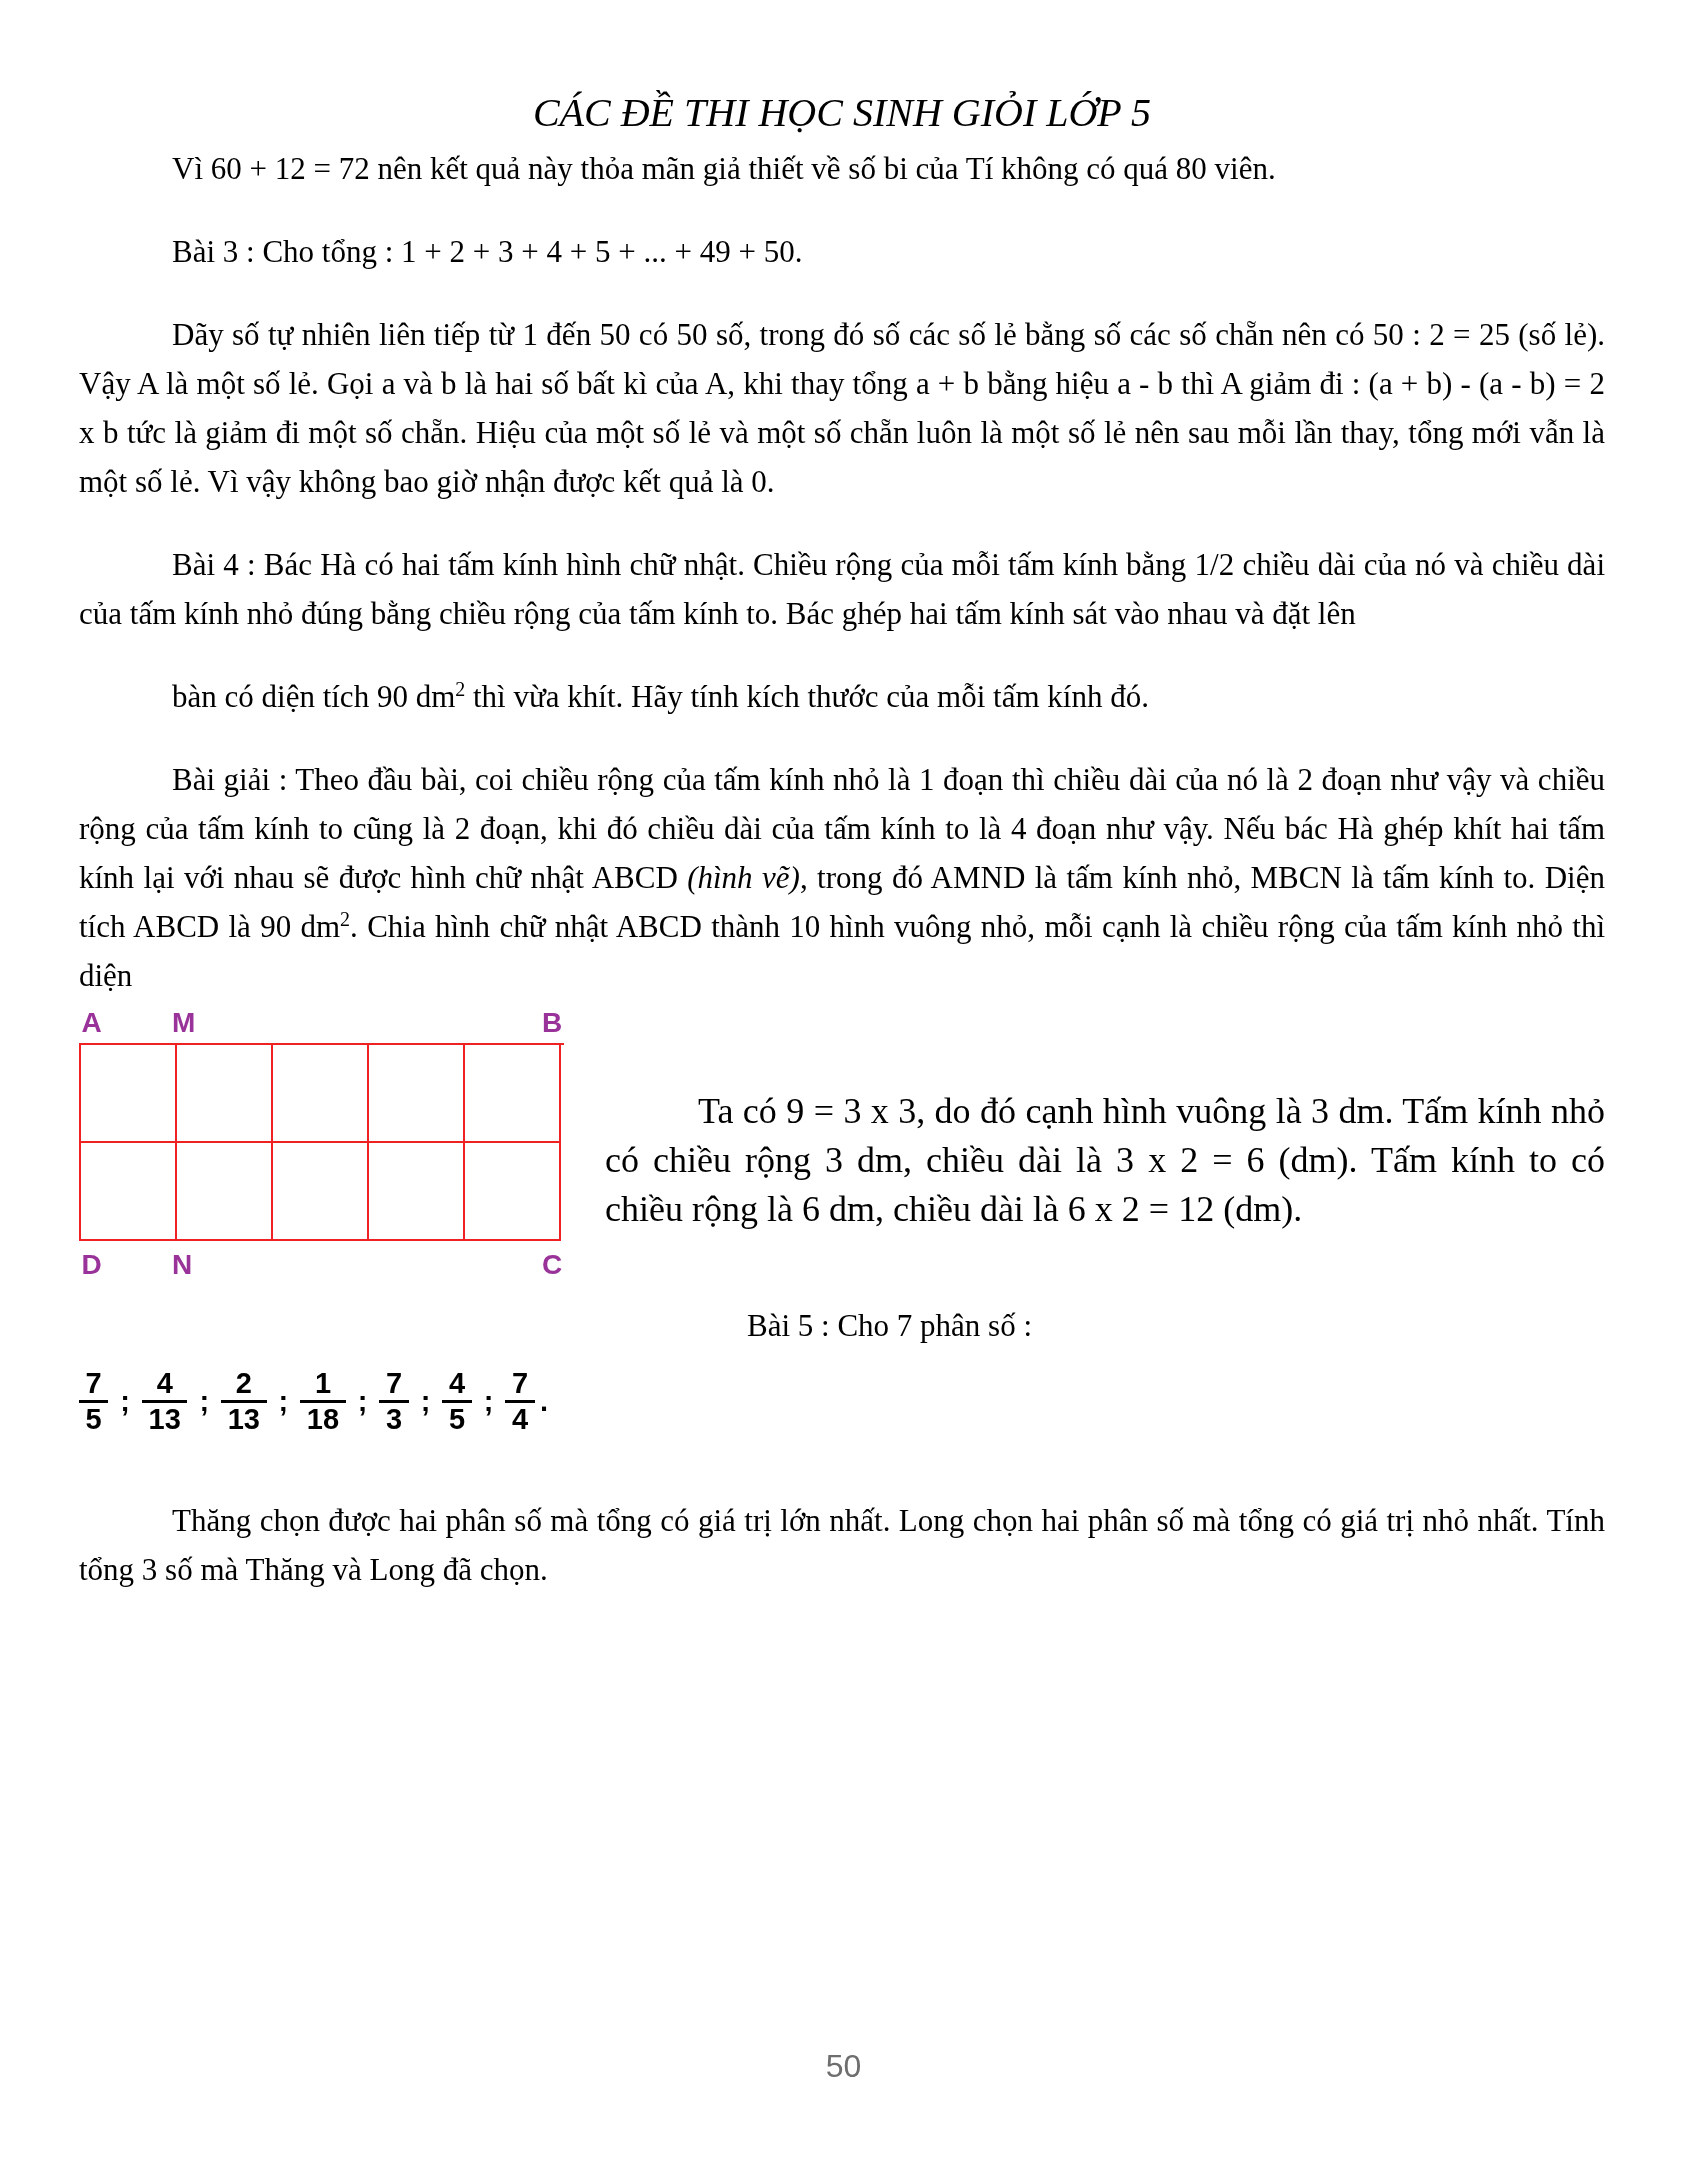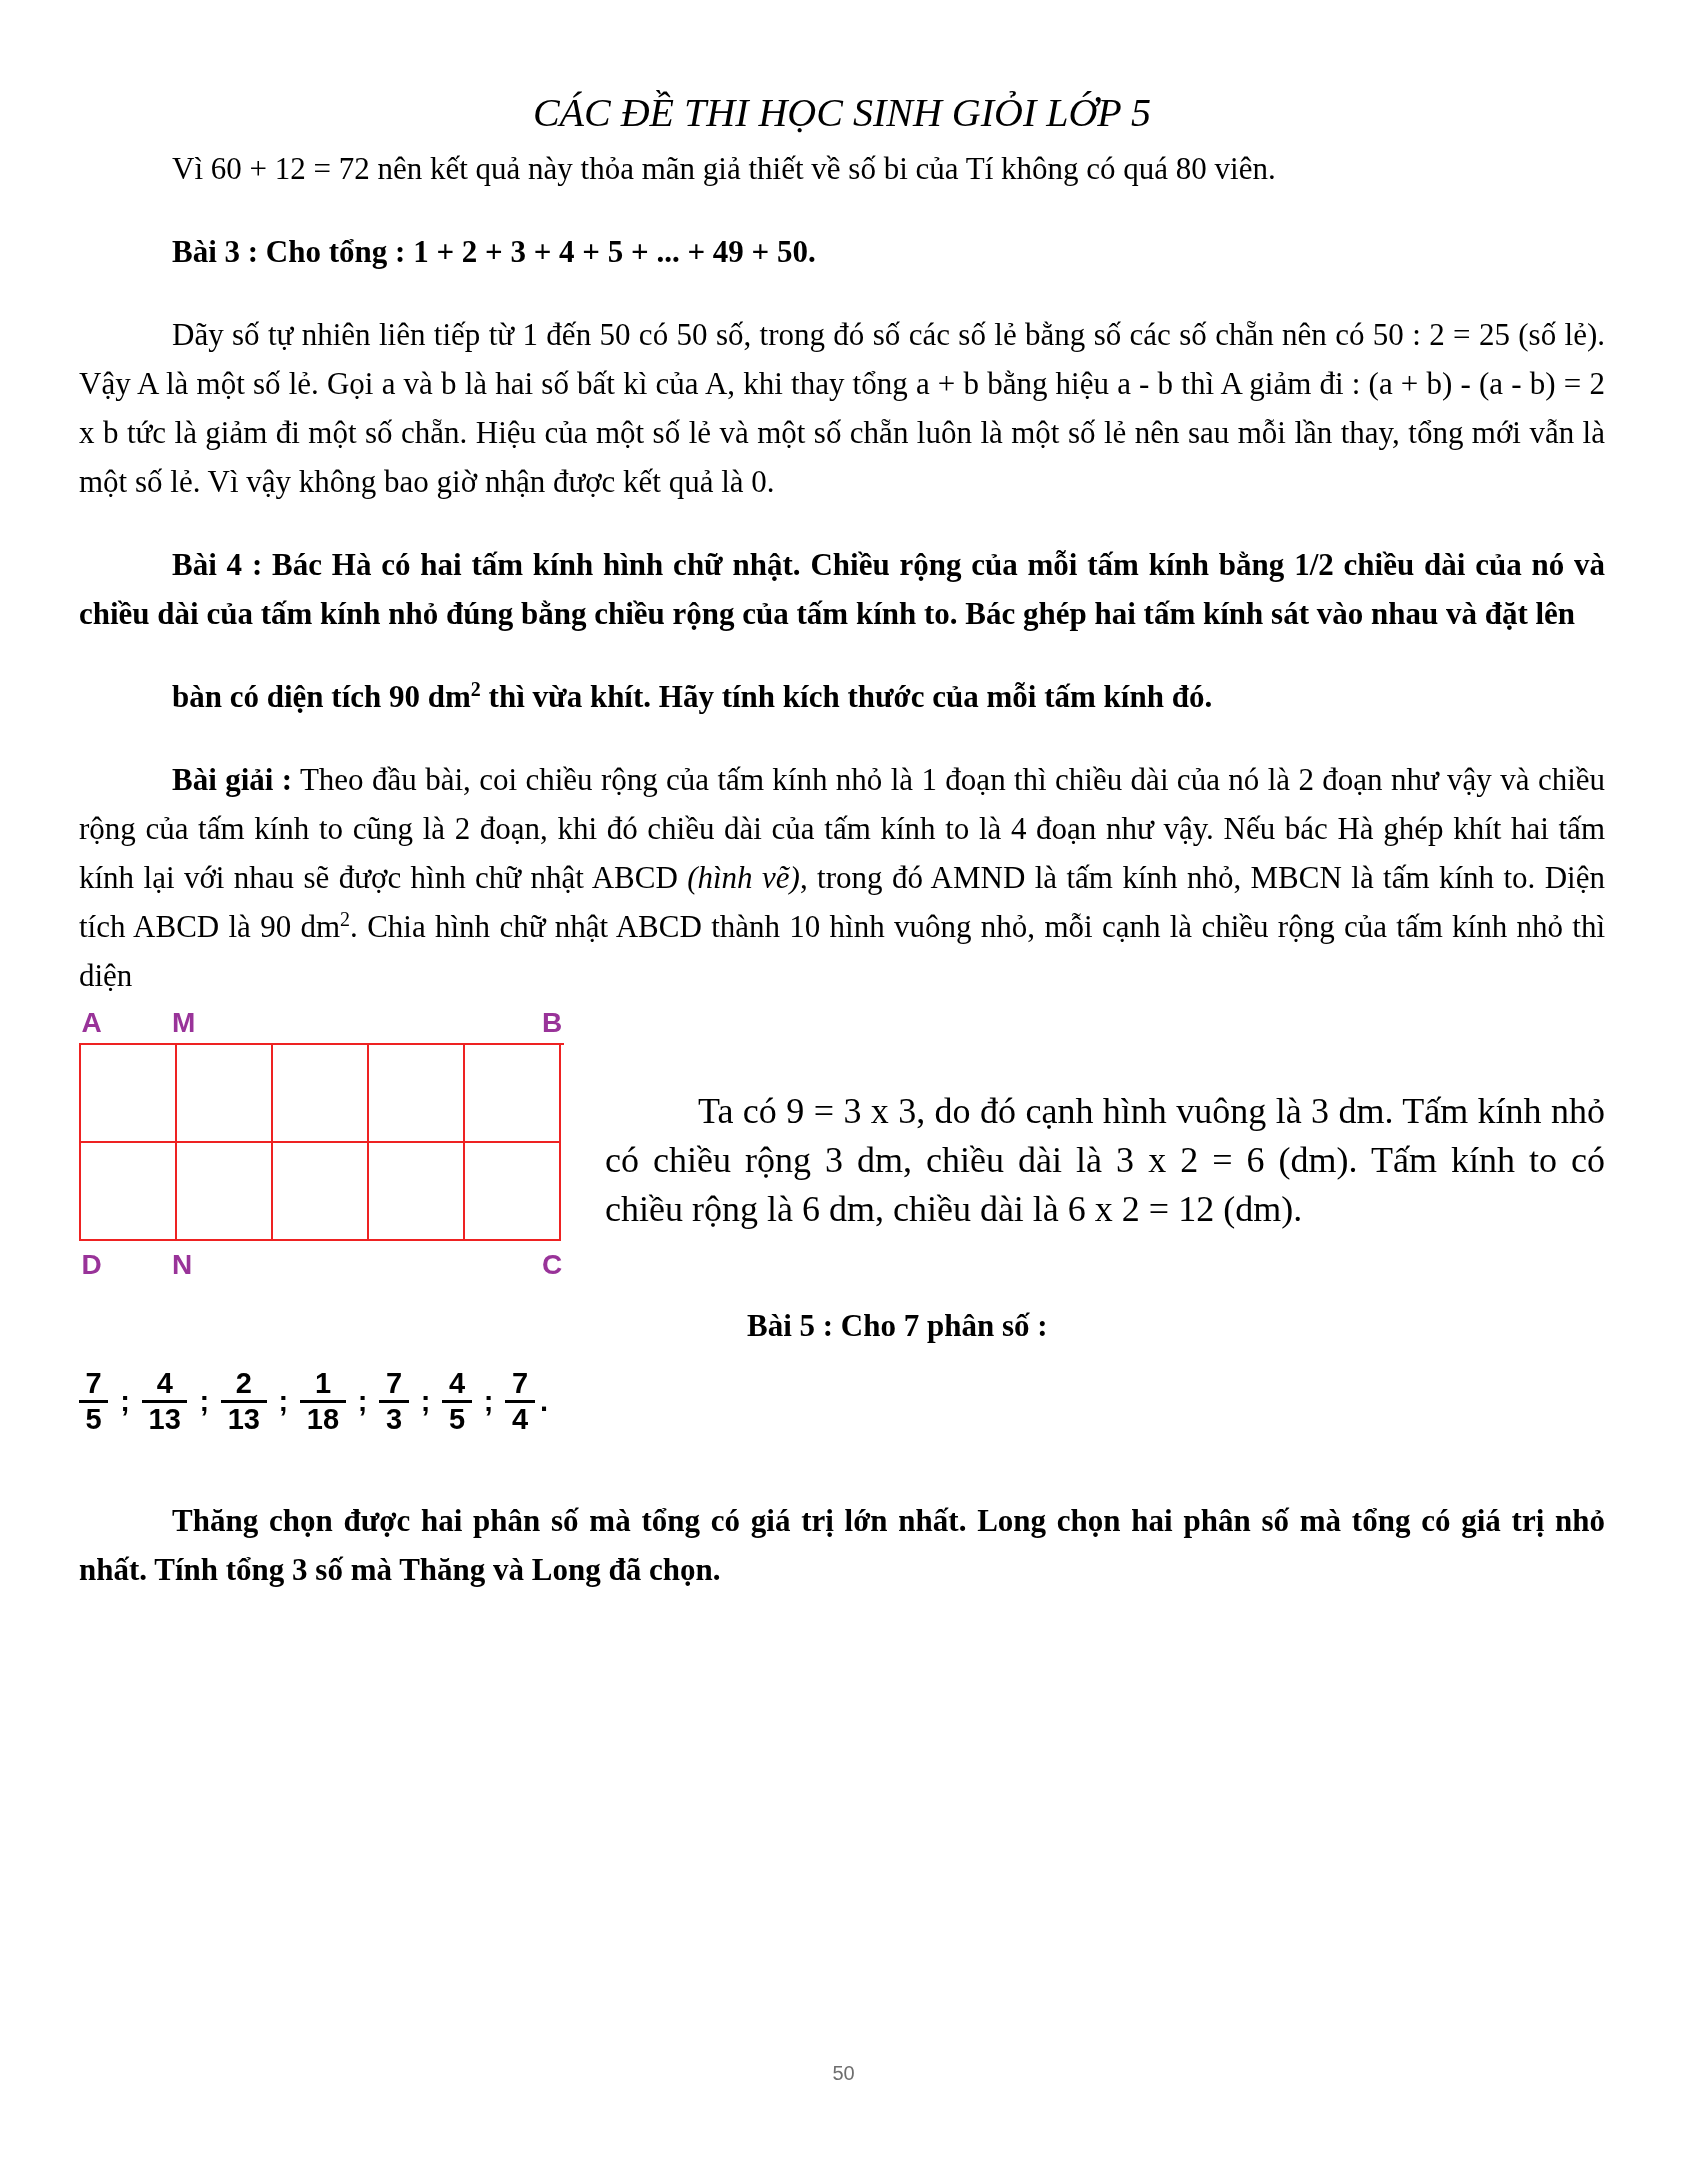--- a/index.html
+++ b/index.html
@@ -23,21 +23,21 @@
     line-height: 40px;
   }
   p.para {
     font-size: 31px;
     line-height: 49px;
     text-align: justify;
     text-indent: 93px;
     margin-top: 34px;
   }
   p.first { margin-top: 10.6px; }
-  .bold { font-weight: bold; }
+  .bold { font-weight: normal; }
   .italic { font-style: italic; }
   sup.sp { font-size: 20px; line-height: 0; vertical-align: super; }
   p.cont-line {
     margin-top: 0;
     text-indent: 0;
     text-align: left;
     margin-left: 523px;
   }
   
   .figure-row { display: flex; margin-top: 6.6px; }
@@ -109,21 +109,21 @@
   .frac .bar { height: 3.3px; background: #000; align-self: stretch; }
   .sep { margin: 0 12px; }
   .term { margin-left: 5.3px; }
   p.final-task { margin-top: 60px; }
   .pagenum {
     position: absolute;
     bottom: 98px; left: 0;
     width: 100%;
     text-align: center;
     font-family: "Liberation Sans", sans-serif;
-    font-size: 20px;
+    font-size: 32px;
     color: #6e6e6e;
   }
 </style>
 </head>
 <body>
 
 <div class="page">
 
   <div class="doc-title">CÁC ĐỀ THI HỌC SINH GIỎI LỚP 5</div>
 

